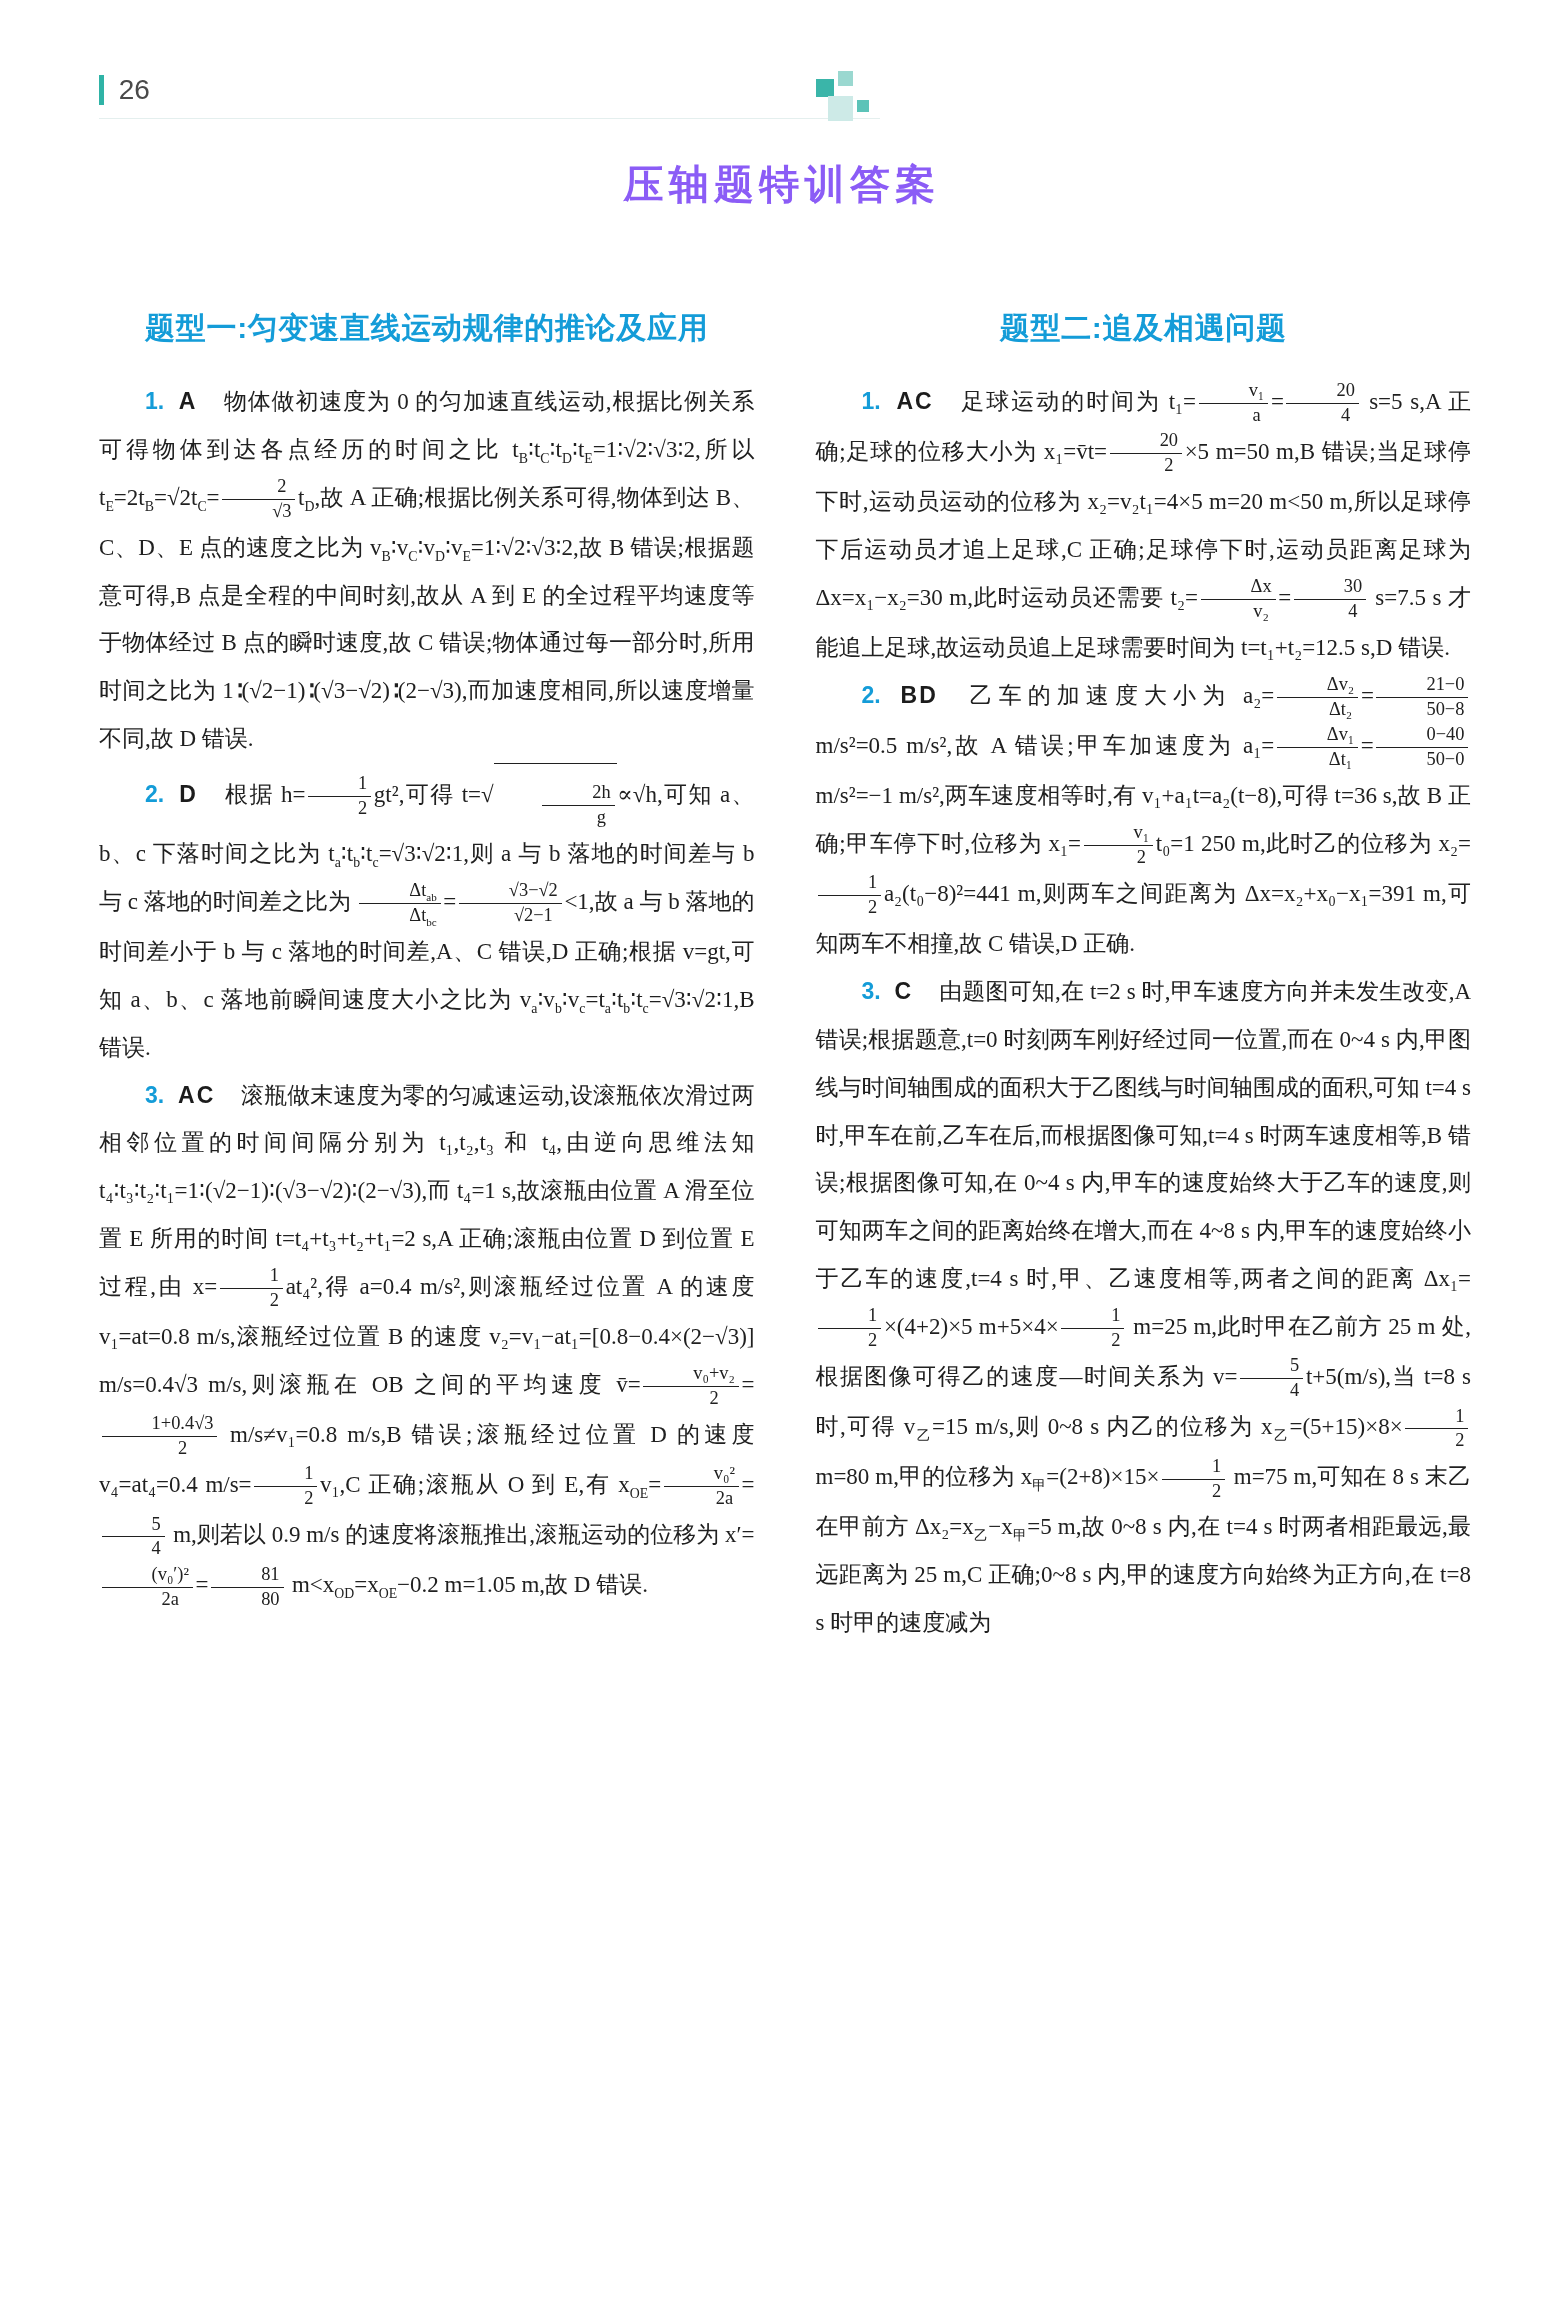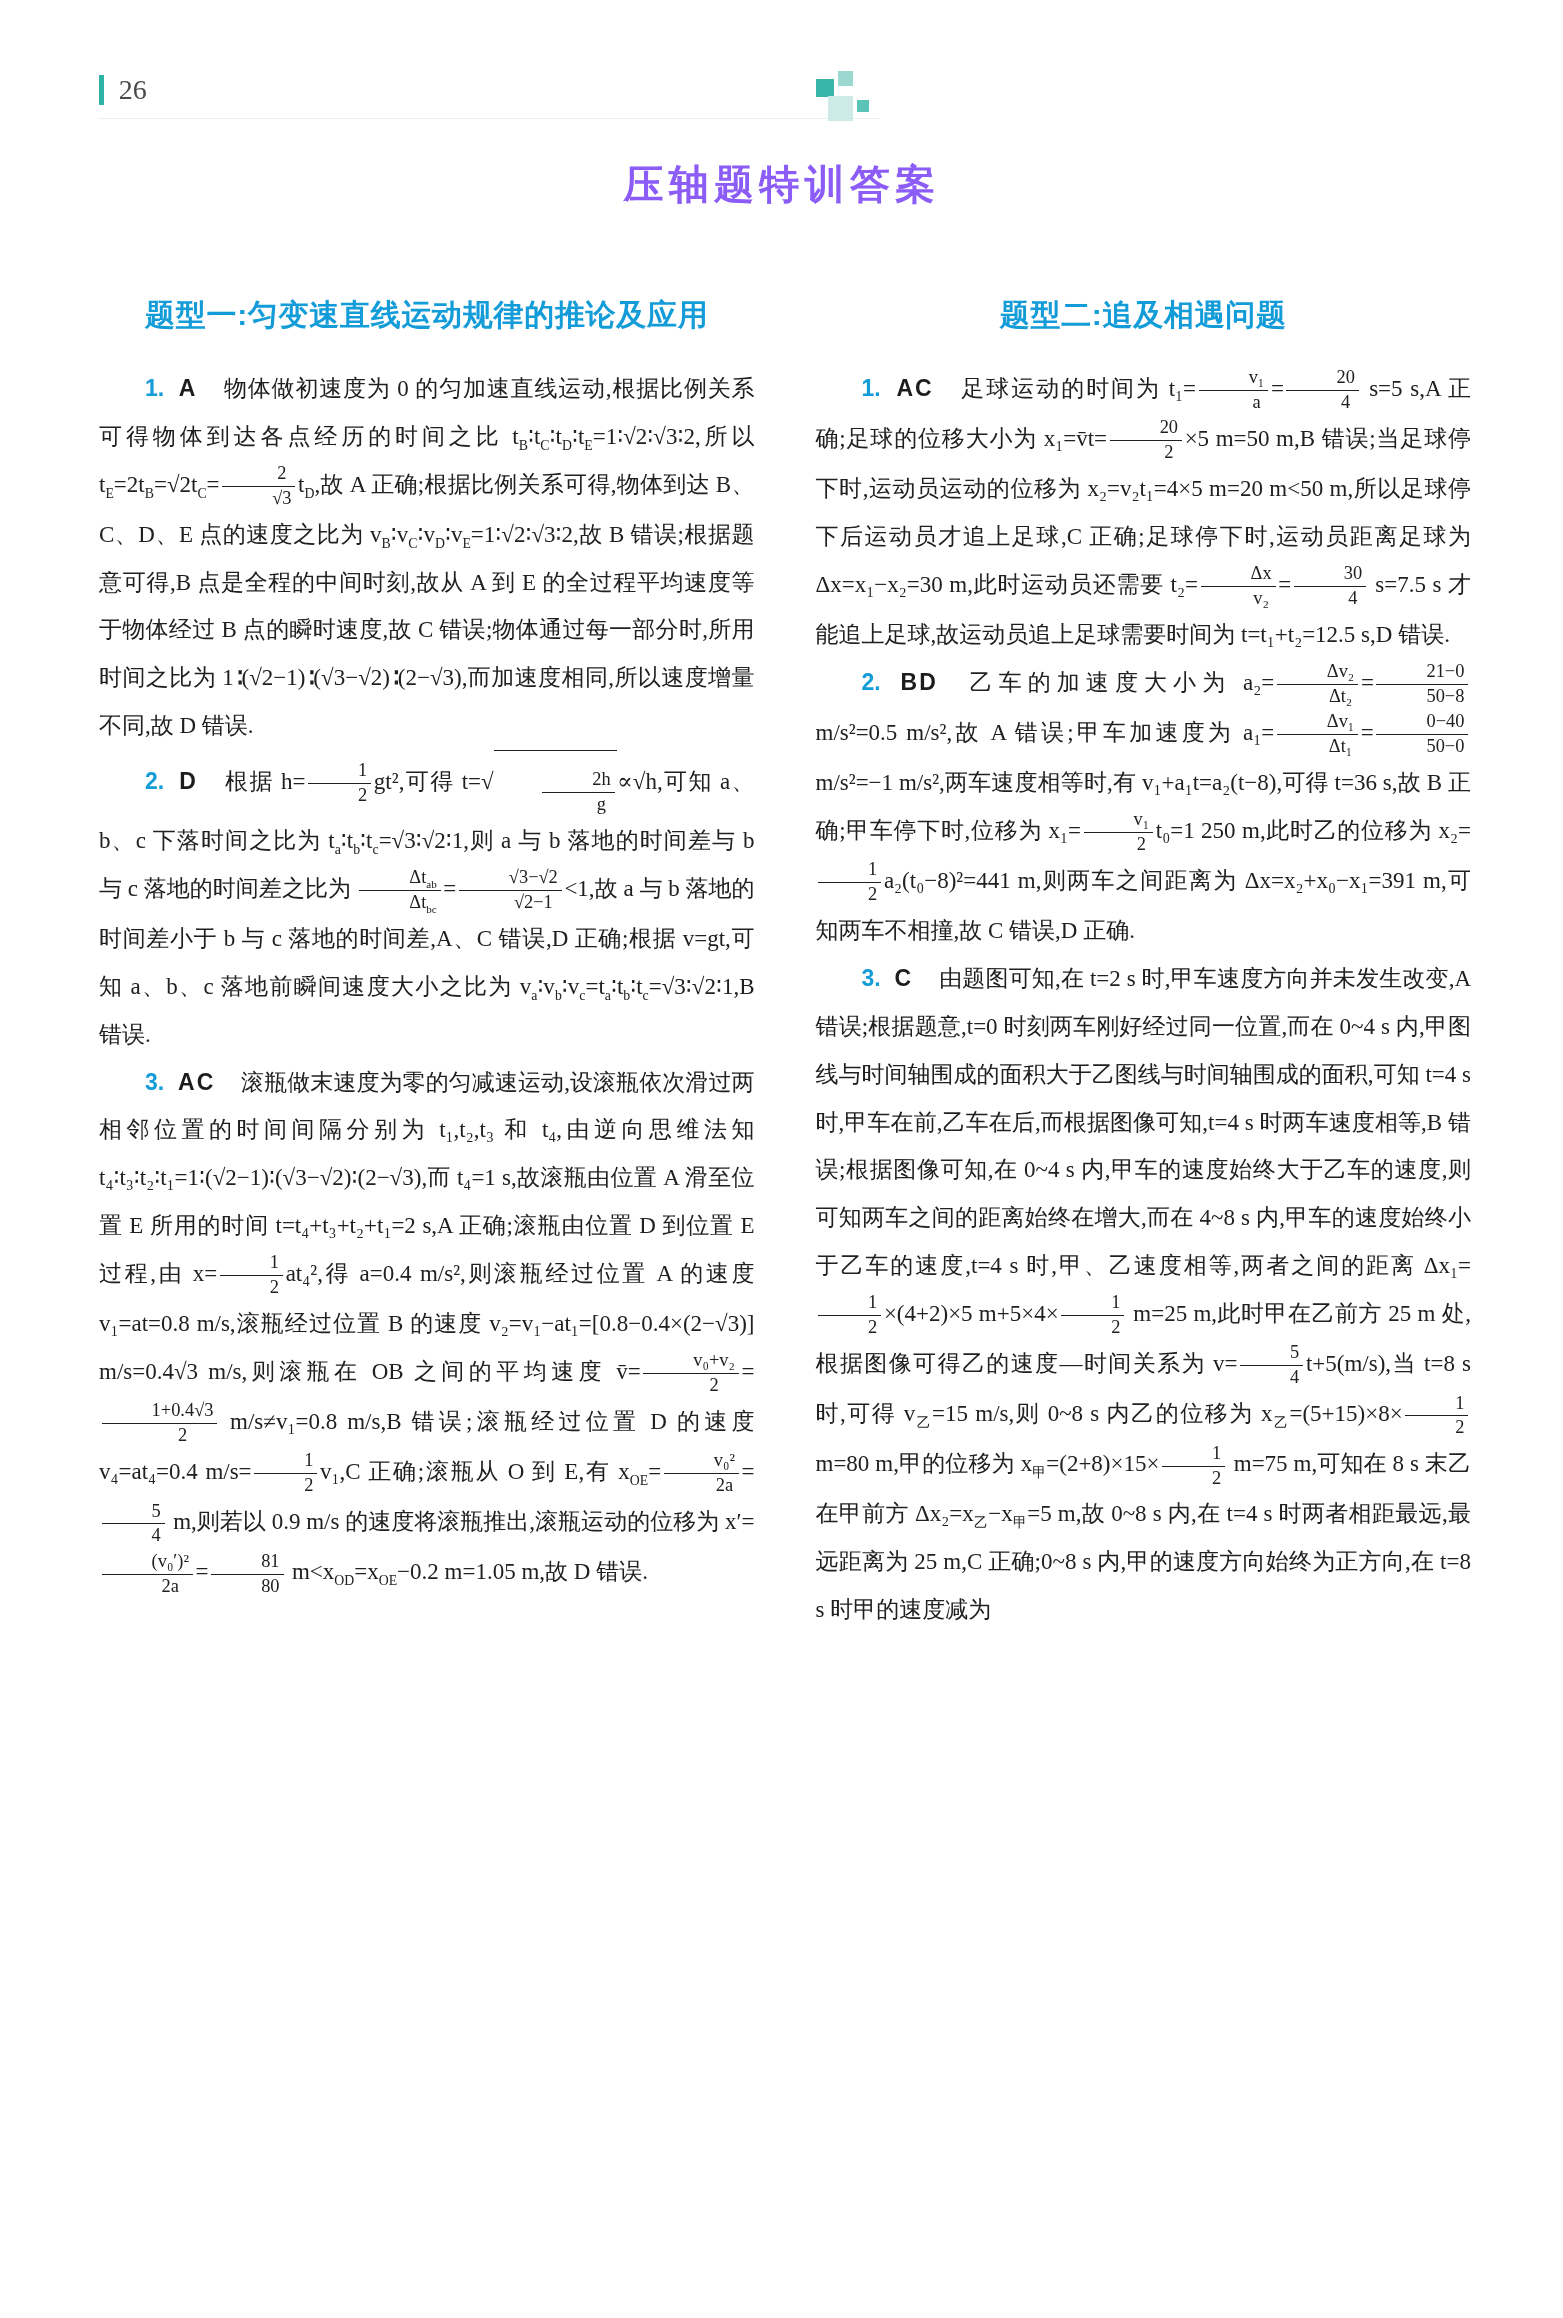--- a/index.html
+++ b/index.html
@@ -14,21 +14,21 @@
   
   .header{
     position:absolute;top:74px;left:99px;
     width:781px;
     display:flex;align-items:center;
     padding-bottom:12px;
     border-bottom:1.3px solid #e4efee;
   }
   .accent-bar{width:5.3px;height:30px;background:#2fb3a6;margin-right:14.5px;}
   .page-num{
-    font-family:Liberation Serif, serif;
+    font-family:Liberation Sans, sans-serif;
     font-size:28px;color:#4a4a4a;margin-right:22.4px;
   }
   .book-title{
     font-family:"Liberation Sans","DejaVu Sans",sans-serif;
     font-size:26px;font-weight:bold;color:#2fb3a6;letter-spacing:1.3px;
   }
   .deco{position:absolute;left:816px;top:71px;width:63px;height:57px;}
   .deco i{position:absolute;display:block;}
   .deco .s1{width:18.4px;height:18.4px;background:#3ab5a9;left:0;top:8px;}
   .deco .s2{width:14.5px;height:14.5px;background:#9ad8d0;left:22.4px;top:0;}
@@ -36,21 +36,21 @@
   .deco .s4{width:12px;height:12px;background:#5cc3b8;left:41px;top:29px;}
   
   .title{
     position:absolute;top:157px;left:0;width:100%;
     margin:0;text-align:center;
     font-family:"Liberation Sans","DejaVu Sans",sans-serif;
     font-size:40px;font-weight:bold;color:#8b5cf6;letter-spacing:5.3px;
   }
   
   .cols{
-    position:absolute;top:295px;left:99px;width:1372px;
+    position:absolute;top:308px;left:99px;width:1372px;
     display:flex;gap:61px;
   }
   .col{flex:1;min-width:0;}
   .sec{
     margin:0 0 29px 0;text-align:center;
     font-family:"Liberation Sans","DejaVu Sans",sans-serif;
     font-size:30px;font-weight:bold;color:#149cd8;letter-spacing:0.7px;
   }
   .para{
     margin:0;font-size:23px;line-height:2.08;

